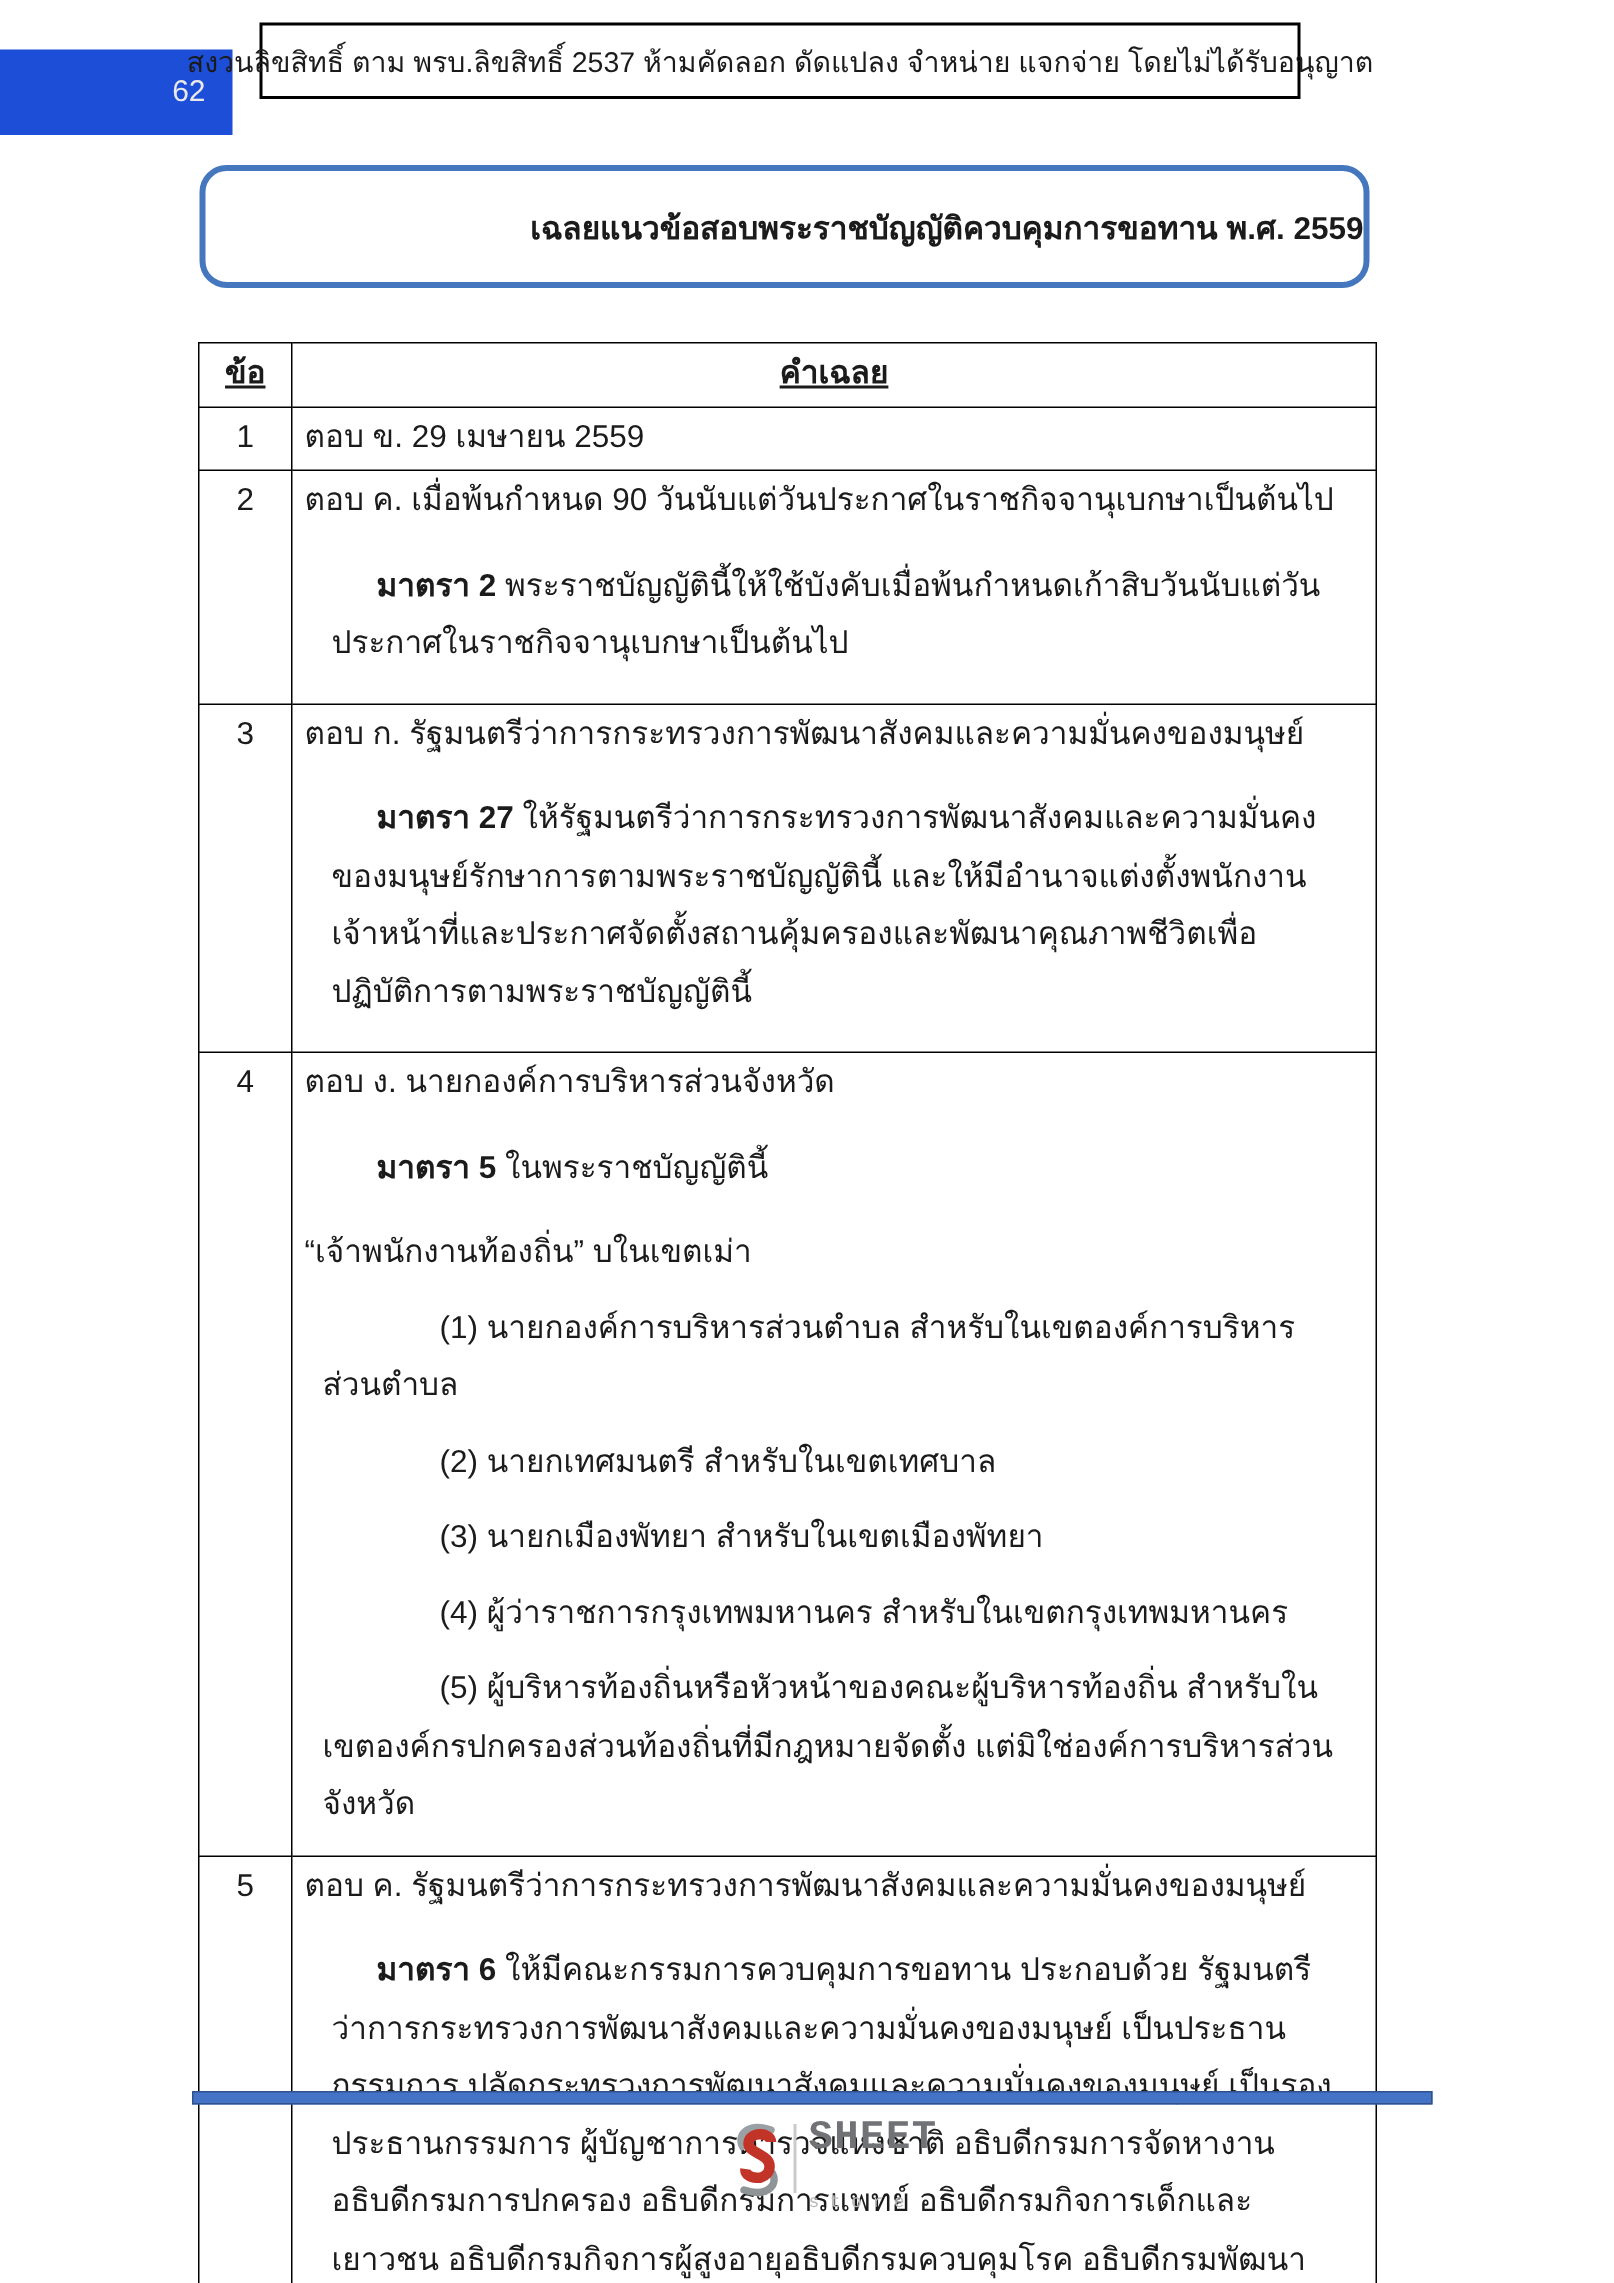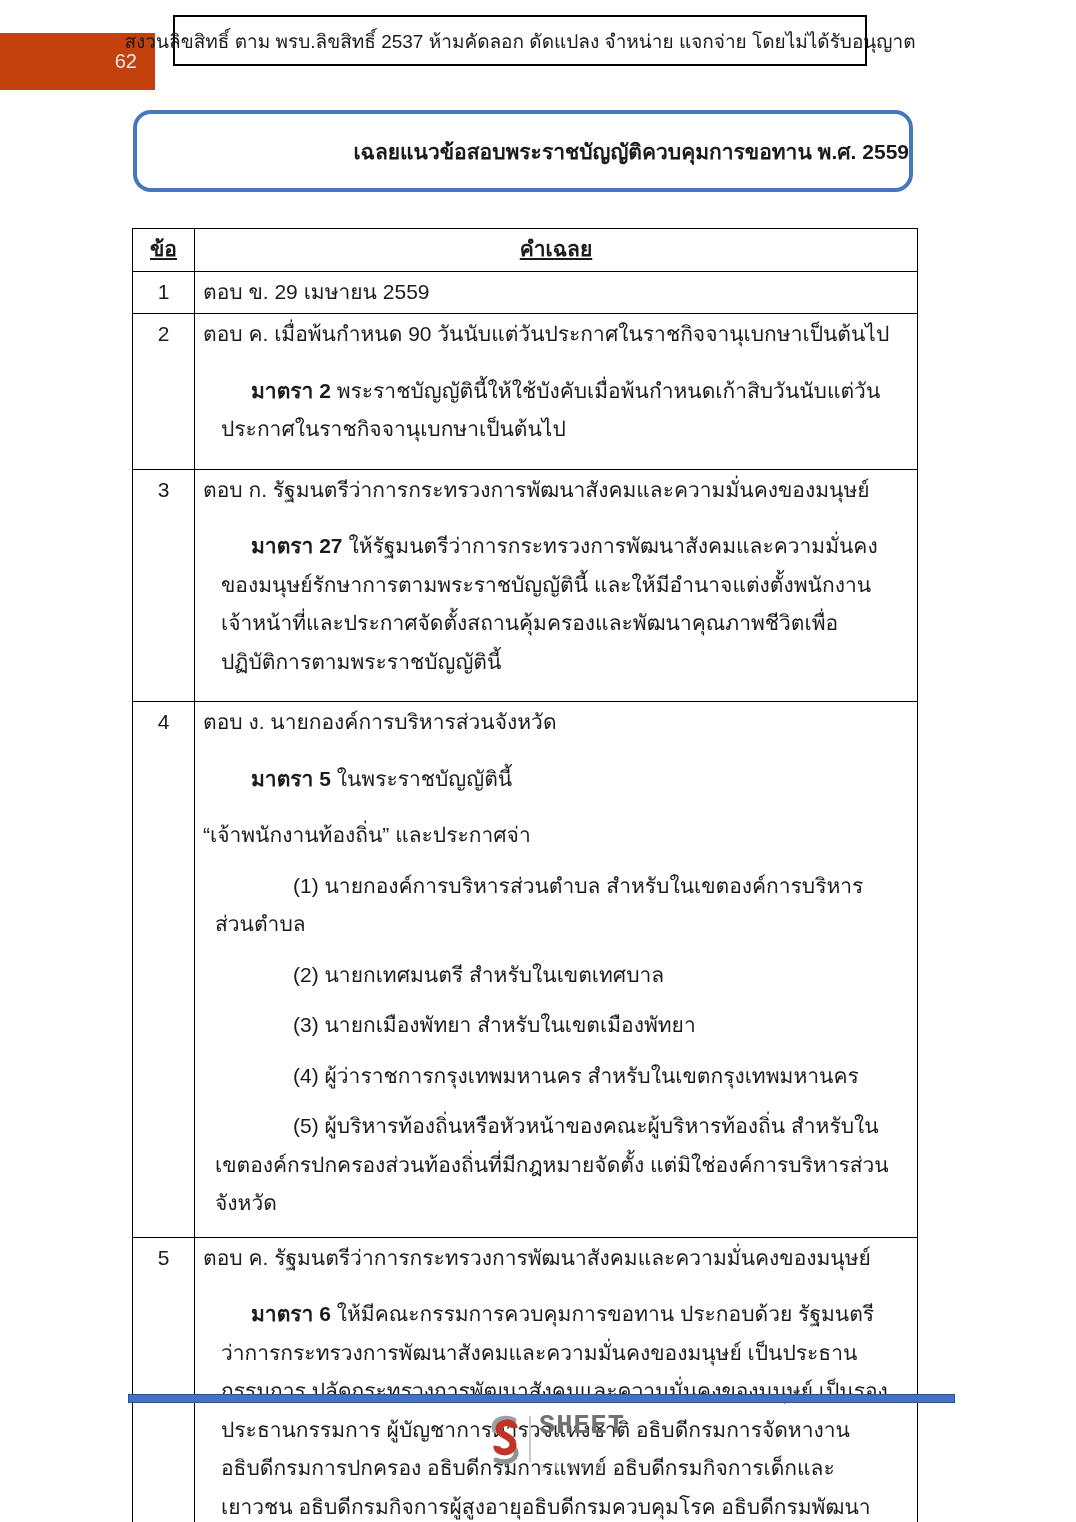--- a/index.html
+++ b/index.html
@@ -2,21 +2,21 @@
 <html><head>
 <meta charset="utf-8">
 <style>
   html,body{margin:0;padding:0;}
   body{
     width:1076px;height:1522px;position:relative;background:#ffffff;
     font-family:"Liberation Sans","DejaVu Sans",sans-serif;
     color:#1b1b1b;overflow:hidden;
   }
   .pagenum-box{
-    position:absolute;left:0;top:33px;width:155px;height:57px;background:#c2410c;
+    position:absolute;left:0;top:33px;width:155px;height:57px;background:#1d4ed8;
     display:flex;align-items:center;justify-content:flex-end;
     padding-right:18px;box-sizing:border-box;
     color:#e9e9e9;font-size:20px;
   }
   .copyright-box{
     position:absolute;left:173px;top:15px;width:694px;height:51px;
     border:2px solid #000;box-sizing:border-box;
     display:flex;align-items:center;justify-content:center;
     font-size:19px;white-space:nowrap;
   }
@@ -108,21 +108,21 @@
       <p class="ansline">ตอบ ก. รัฐมนตรีว่าการกระทรวงการพัฒนาสังคมและความมั่นคงของมนุษย์</p>
       <p class="para"><span class="lead">มาตรา 27</span><span> ให้รัฐมนตรีว่าการกระทรวงการพัฒนาสังคมและความมั่นคงของมนุษย์รักษาการตามพระราชบัญญัตินี้ และให้มีอำนาจแต่งตั้งพนักงานเจ้าหน้าที่และประกาศจัดตั้งสถานคุ้มครองและพัฒนาคุณภาพชีวิตเพื่อปฏิบัติการตามพระราชบัญญัตินี้</span></p>
     </td>
   </tr>
 
   <tr style="height:342px;">
     <td class="cell-no">4</td>
     <td>
       <p class="ansline">ตอบ ง. นายกองค์การบริหารส่วนจังหวัด</p>
       <p class="para"><span class="lead">มาตรา 5</span><span> ในพระราชบัญญัตินี้</span></p>
-      <p class="line">“เจ้าพนักงานท้องถิ่น” และประกาศจ่า</p>
+      <p class="line">“เจ้าพนักงานท้องถิ่น” บในเขตเม่า</p>
       <p class="item">(1) นายกองค์การบริหารส่วนตำบล สำหรับในเขตองค์การบริหารส่วนตำบล</p>
       <p class="item">(2) นายกเทศมนตรี สำหรับในเขตเทศบาล</p>
       <p class="item">(3) นายกเมืองพัทยา สำหรับในเขตเมืองพัทยา</p>
       <p class="item">(4) ผู้ว่าราชการกรุงเทพมหานคร สำหรับในเขตกรุงเทพมหานคร</p>
       <p class="item">(5) ผู้บริหารท้องถิ่นหรือหัวหน้าของคณะผู้บริหารท้องถิ่น สำหรับในเขตองค์กรปกครองส่วนท้องถิ่นที่มีกฎหมายจัดตั้ง แต่มิใช่องค์การบริหารส่วนจังหวัด</p>
     </td>
   </tr>
 
   <tr style="height:452px;">
     <td class="cell-no">5</td>

